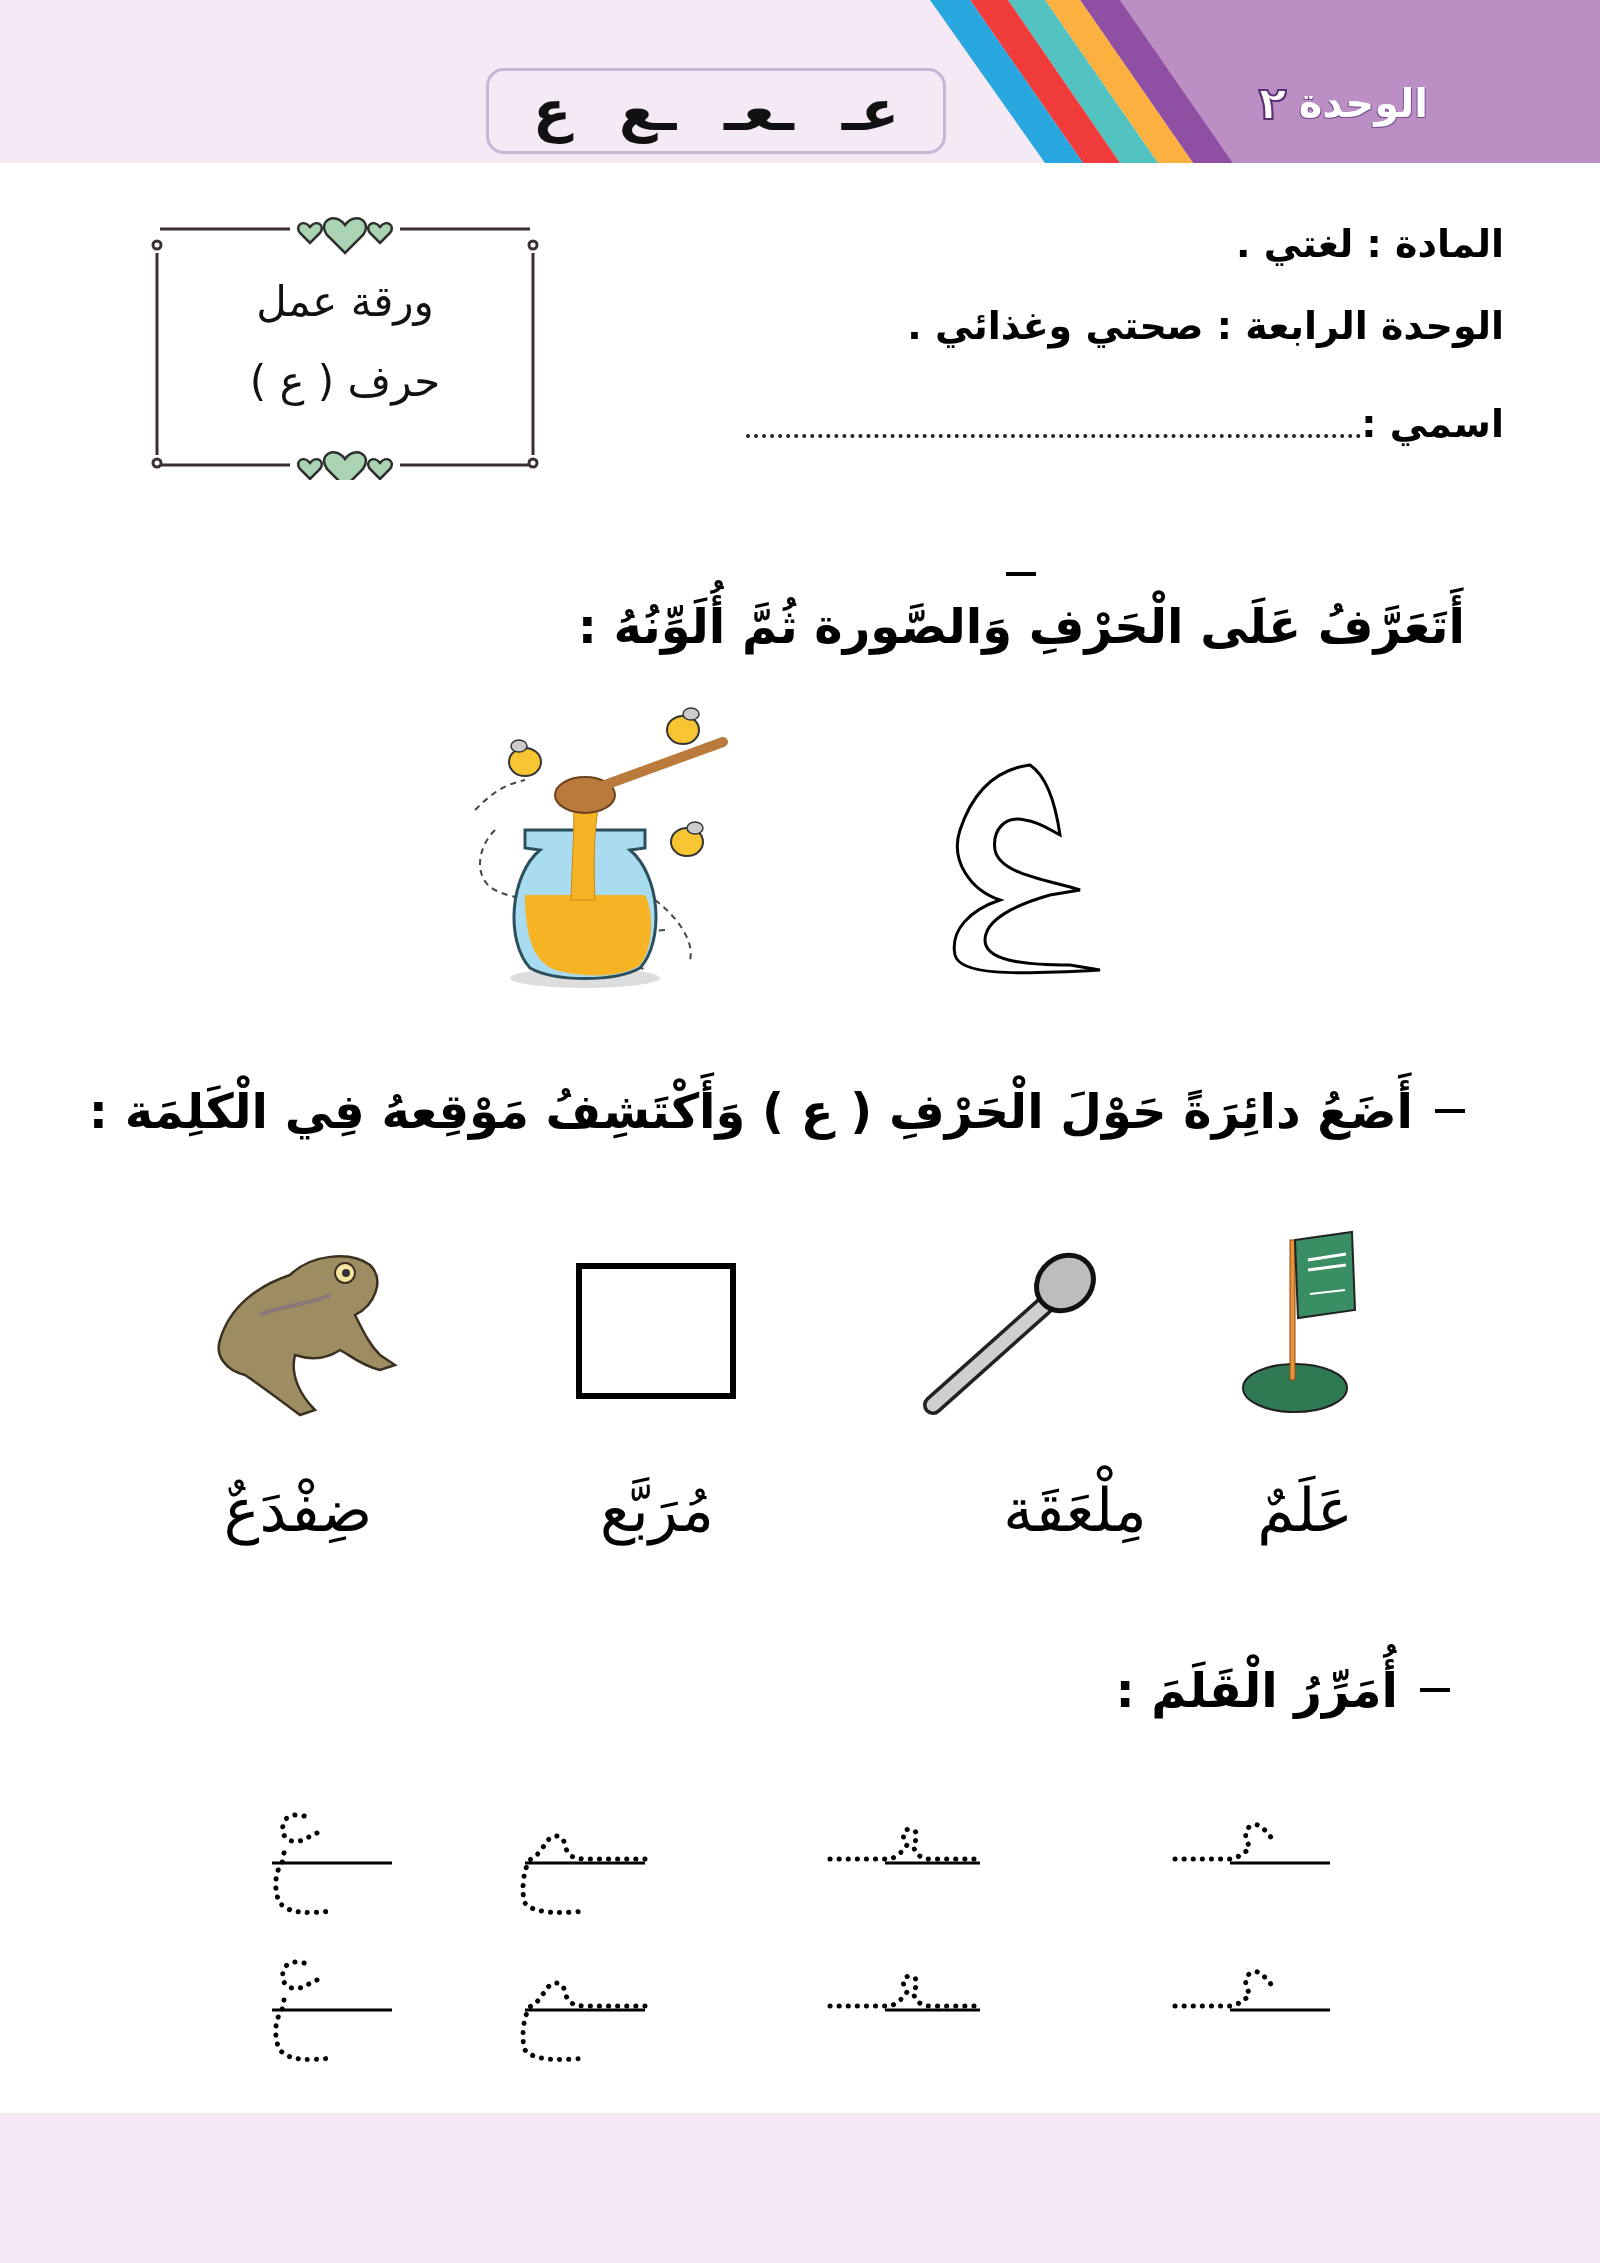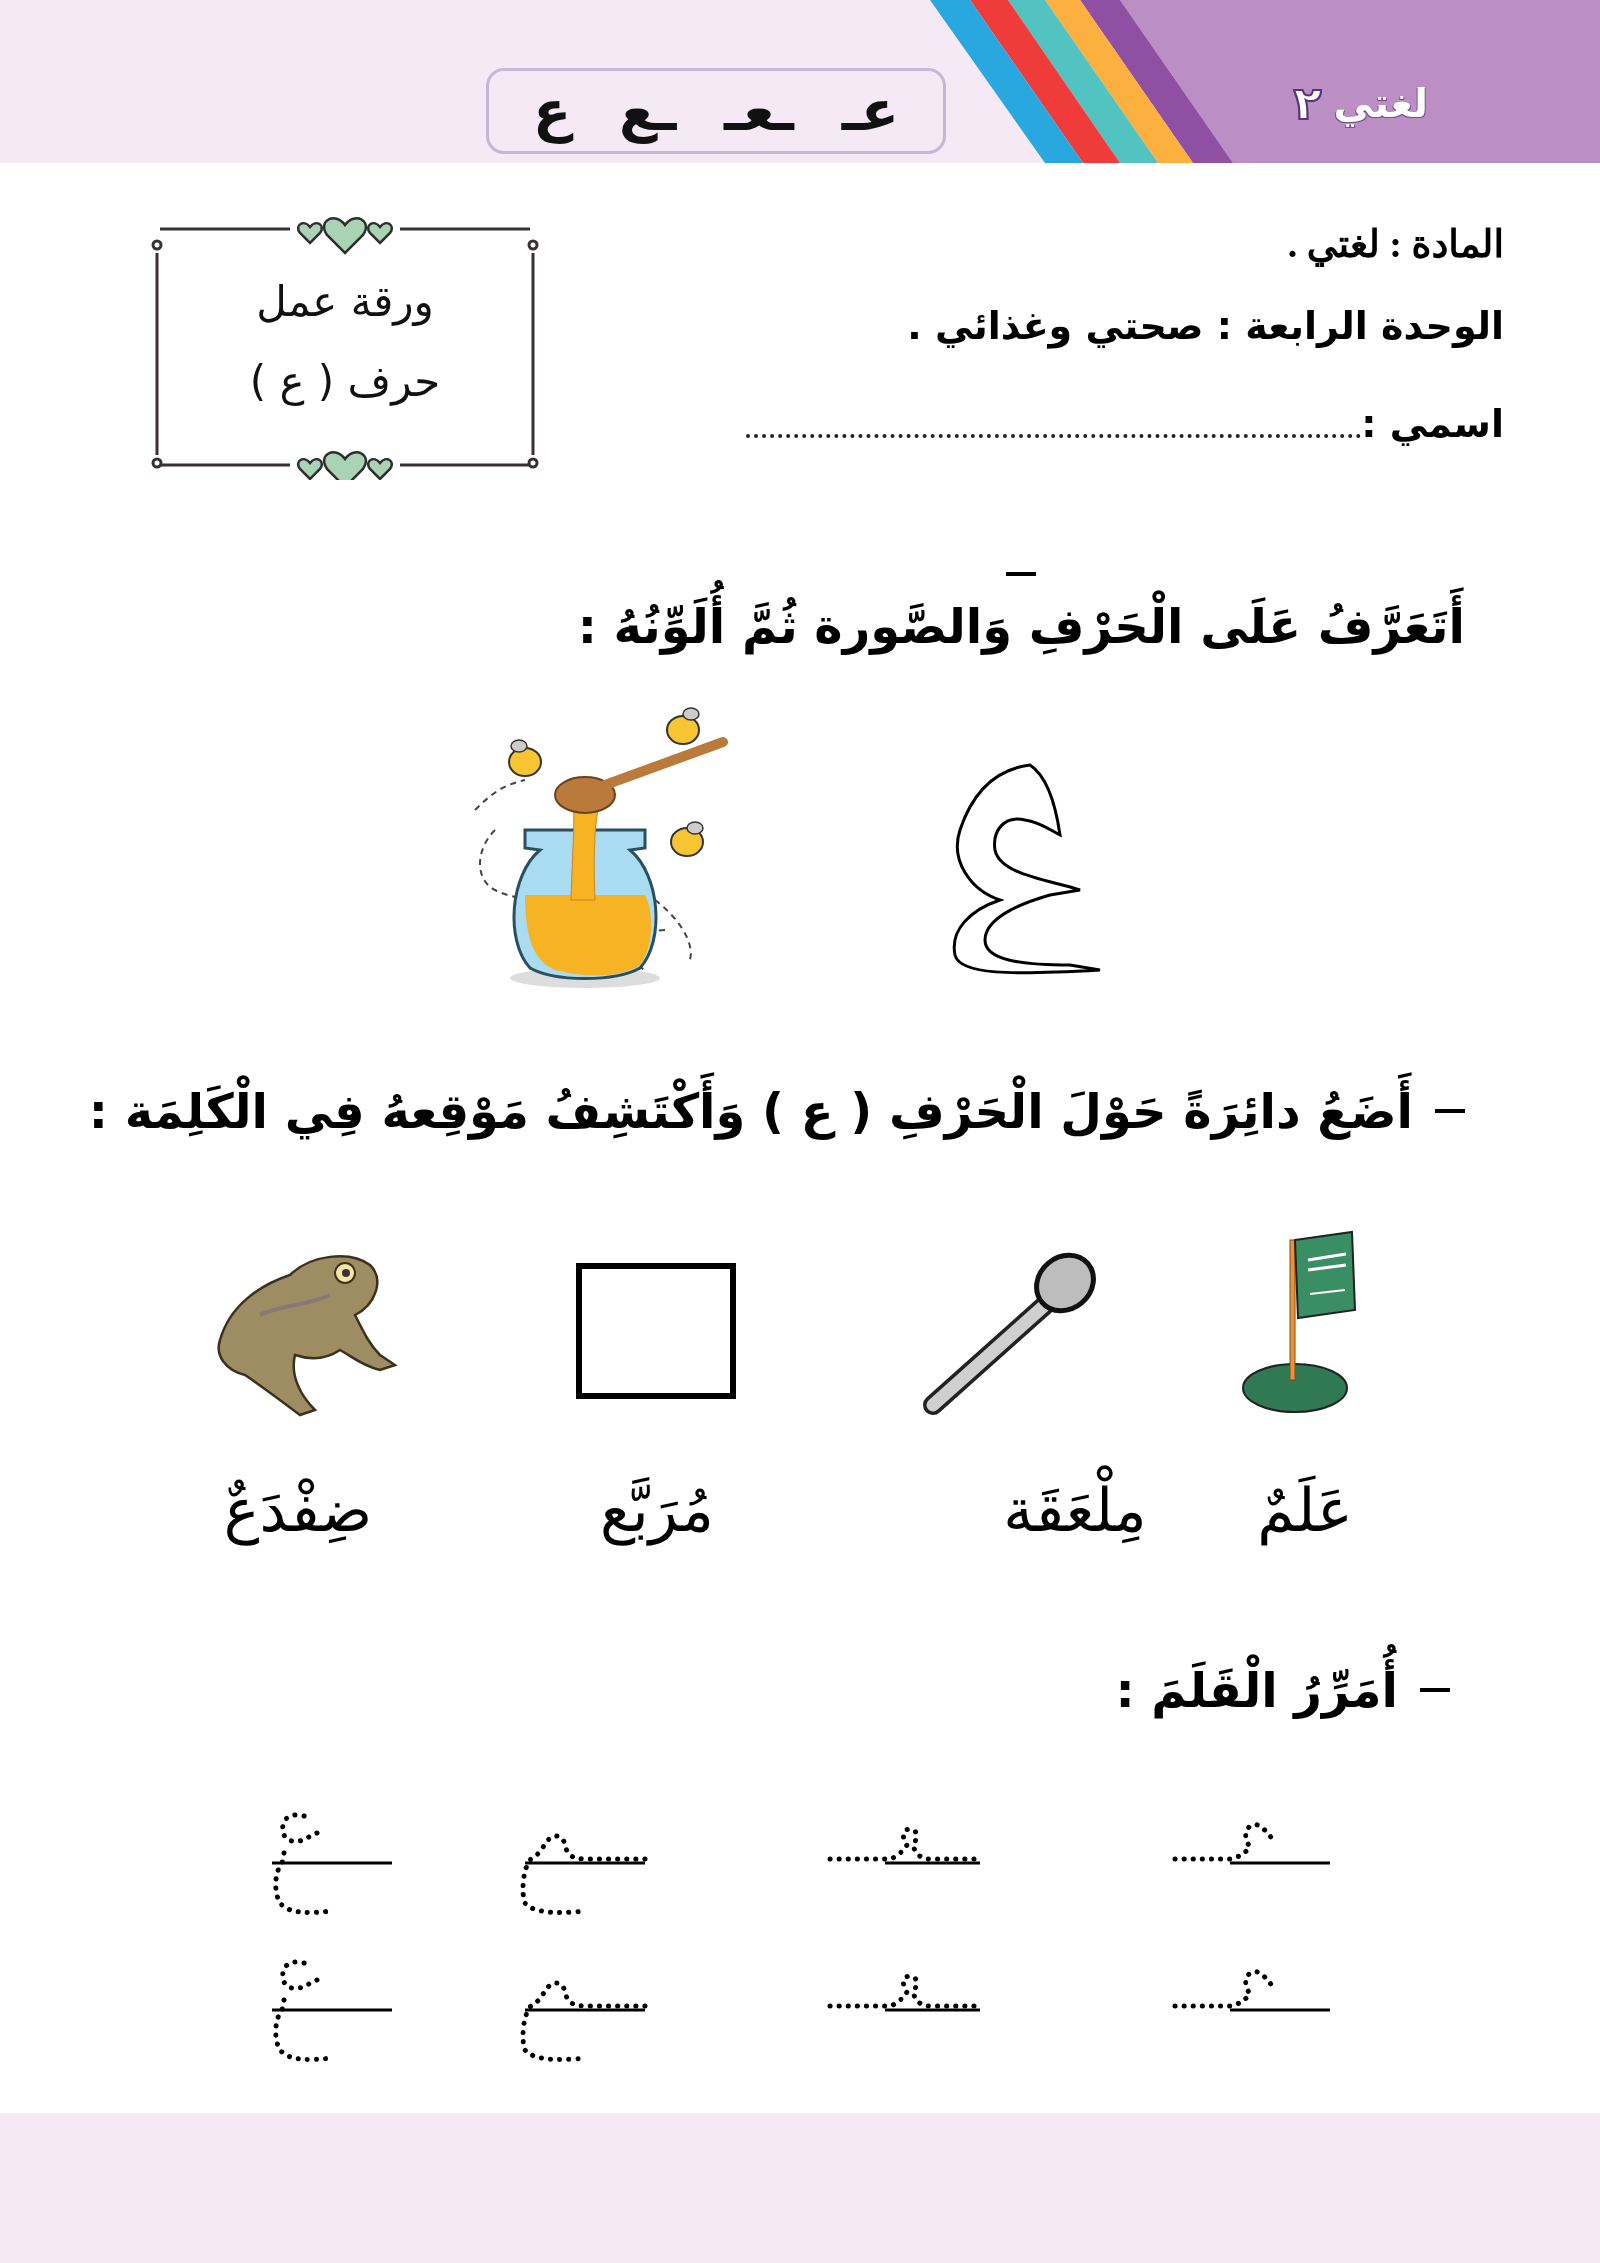--- a/index.html
+++ b/index.html
@@ -35,21 +35,21 @@
     padding: 0 20px;
   }
   .letter-form {
     font-family: "DejaVu Sans", sans-serif; font-weight: bold; font-size: 56px;
     line-height: 1; color: #111;
   }
 
   
   .info { position: absolute; right: 96px; direction: rtl; font-weight: bold; font-size: 38px;
     font-family: "DejaVu Sans", sans-serif; }
-  .info-subject { top: 222px; font-family: Liberation Serif, serif; }
+  .info-subject { top: 222px; }
   .info-unit { top: 304px; margin-left: 12px; }
   .info-name { top: 402px; display: flex; align-items: flex-end; gap: 0; }
   .name-line {
     width: 615px; height: 0; border-bottom: 4px dotted #222; margin-bottom: 8px;
   }
 
   
   .frame {
     position: absolute; left: 150px; top: 205px; width: 390px; height: 275px;
   }
@@ -83,21 +83,21 @@
   <svg class="stripes" width="1600" height="163">
     <polygon points="1120,0 1600,0 1600,163 1233,163" fill="#bb8ec4"></polygon>
     <polygon points="1080,0 1120,0 1233,163 1193,163" fill="#8f4fa3"></polygon>
     <polygon points="1045,0 1080,0 1193,163 1158,163" fill="#fbb040"></polygon>
     <polygon points="1008,0 1045,0 1158,163 1120,163" fill="#52c3c0"></polygon>
     <polygon points="970,0 1008,0 1120,163 1083,163" fill="#ef3b3a"></polygon>
     <polygon points="930,0 970,0 1083,163 1045,163" fill="#29a8e0"></polygon>
   </svg>
 
   <div class="lesson-title">
-    <span>لغتي</span>
+    <span>الوحدة</span>
     <span class="lesson-num">٢</span>
   </div>
 
   <div class="letter-forms">
     <span class="letter-form">عـ</span>
     <span class="letter-form">ـعـ</span>
     <span class="letter-form">ـع</span>
     <span class="letter-form">ع</span>
   </div>
 </div>

